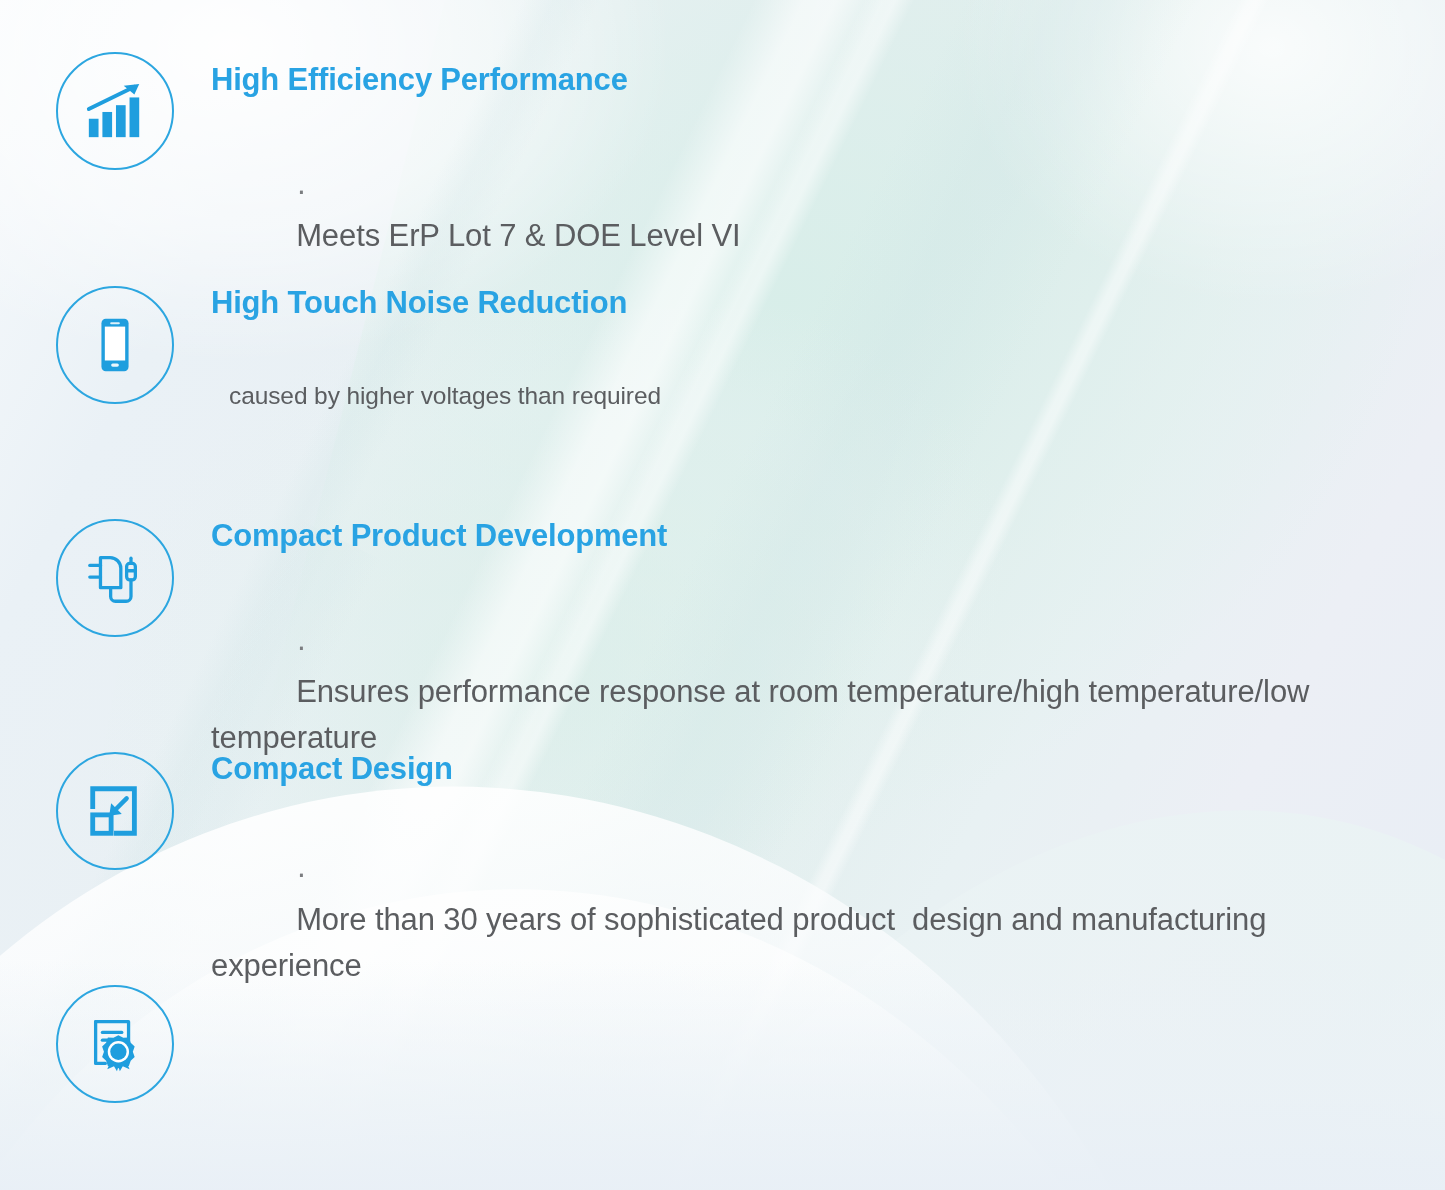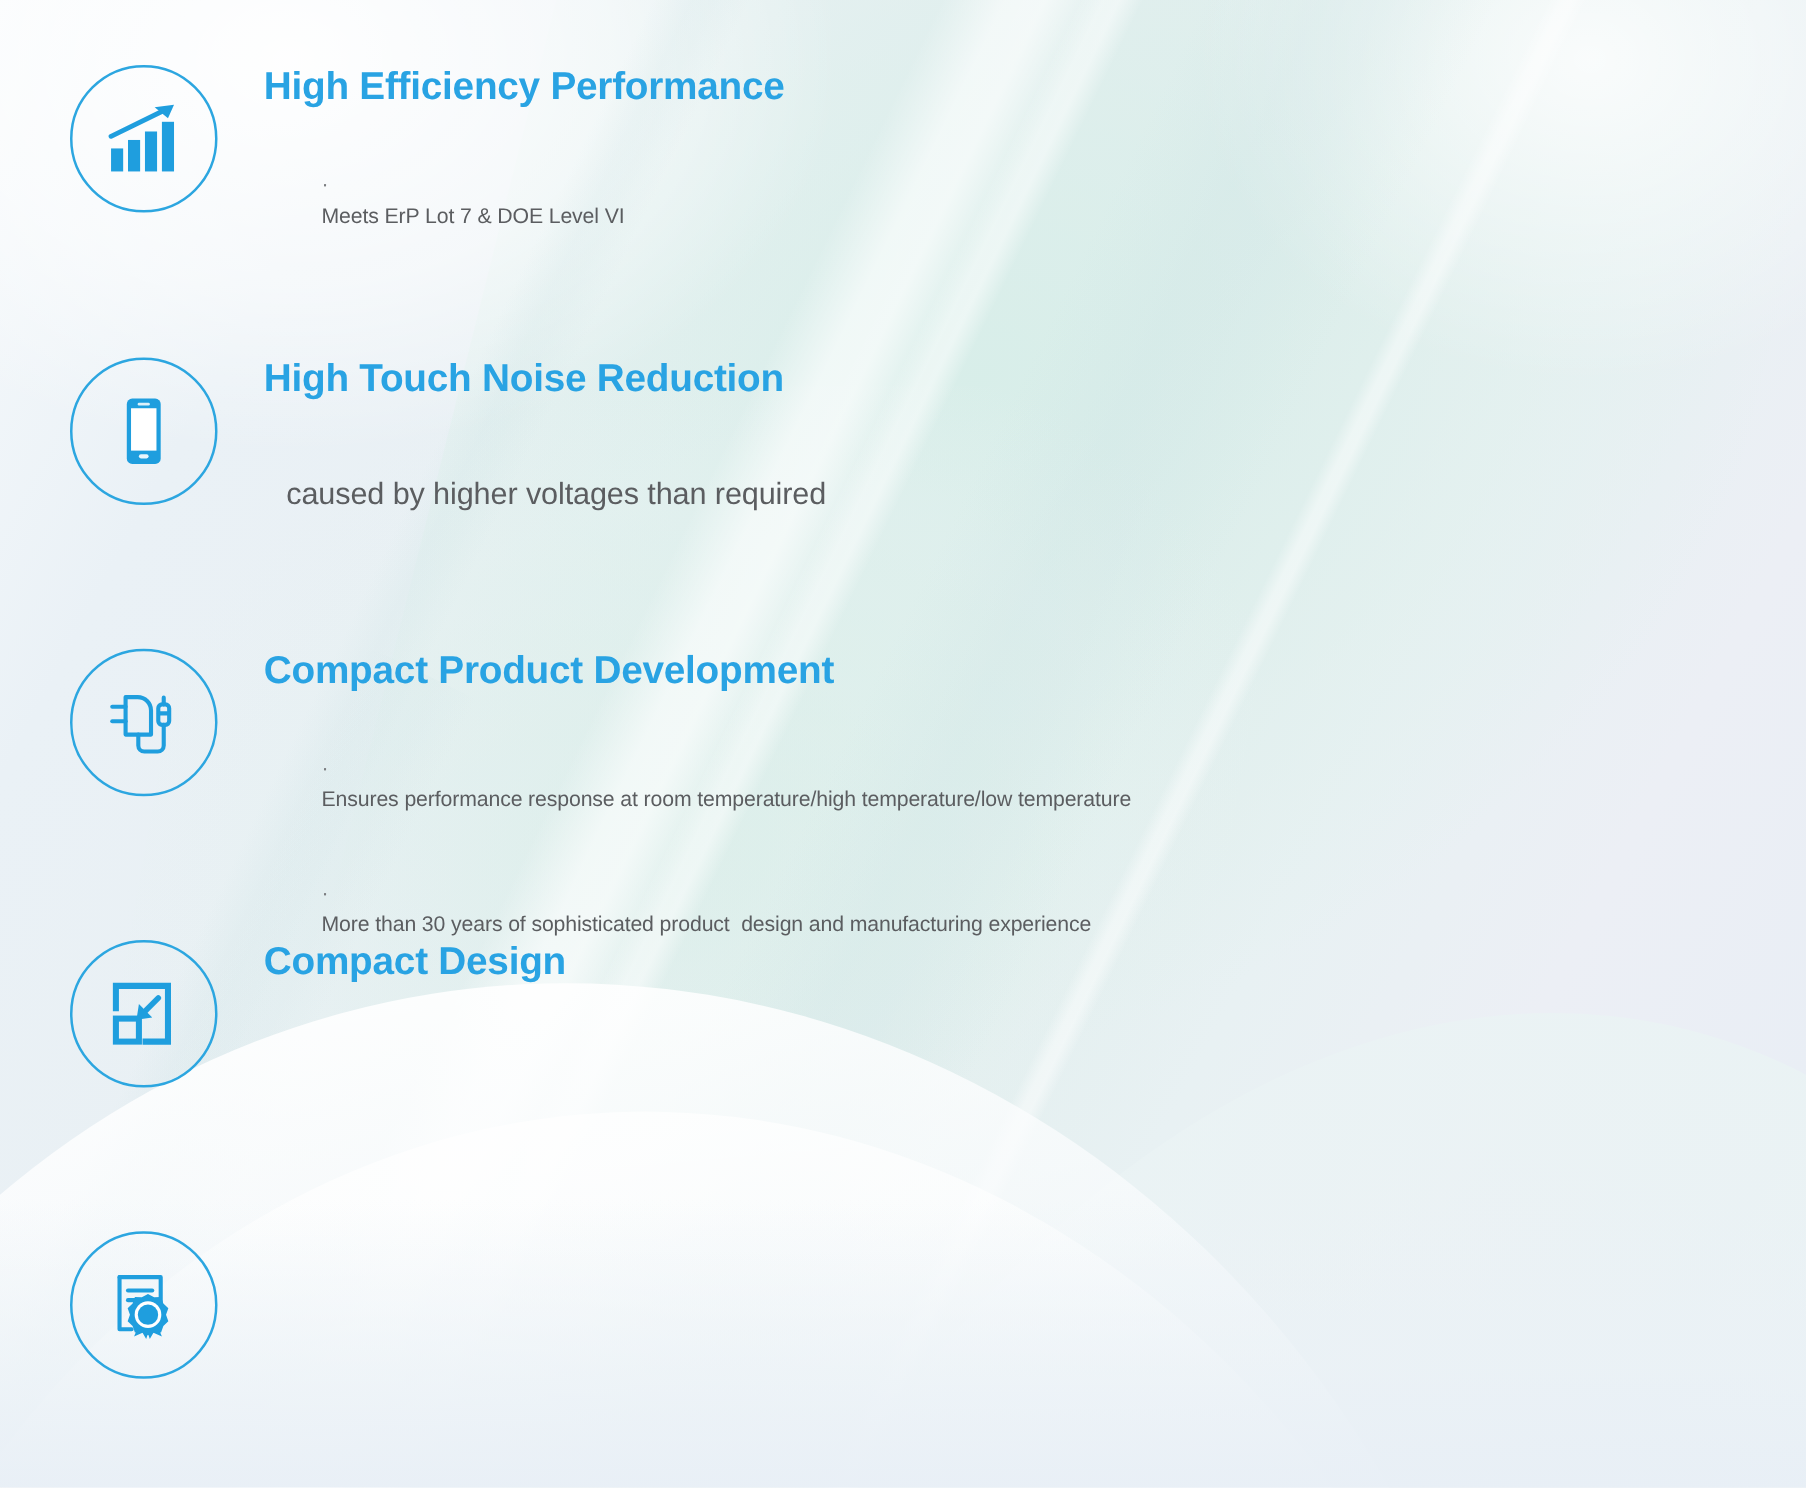--- a/index.html
+++ b/index.html
@@ -169,21 +169,21 @@
        #8fc07a 70%,
        #a8c94f 88%,
        #b0cb45 100%);
     border-radius:2px;
   }
 
   .f-lines{
     margin-top:13px;
   }
   .f-line{
-    font-size:17px;
+    font-size:31px;
     color:#5b5d60;
     line-height:1.47;
     letter-spacing:-0.1px;
     white-space:pre-wrap;
   }
   .f-line .bullet{
     color:#7b7d80;
     margin-right:2px;
   }
   .f-cont{
@@ -227,21 +227,21 @@
           <rect x="19" y="33" width="10" height="26"></rect>
           <rect x="33" y="26" width="10" height="33"></rect>
           <rect x="47" y="18" width="10" height="41"></rect>
         </g>
         <g stroke="#1f9ede" stroke-width="4" fill="none" stroke-linecap="round">
           <line x1="5" y1="30" x2="52" y2="7"></line>
         </g>
         <polygon points="57,4 41,6 52,15" fill="#1f9ede"></polygon>
       </svg>
     </div>
-    <div class="body-col" style="top:0;">
+    <div class="body-col" style="top:11px;">
       <div class="f-title">High Efficiency Performance</div>
       <div class="f-rule"></div>
       <div class="f-lines">
         <div class="f-line">
           <span class="bullet">·</span>
           <span>Meets ErP Lot 7 &amp; DOE Level VI</span>
         </div>
       </div>
     </div>
   </div>

